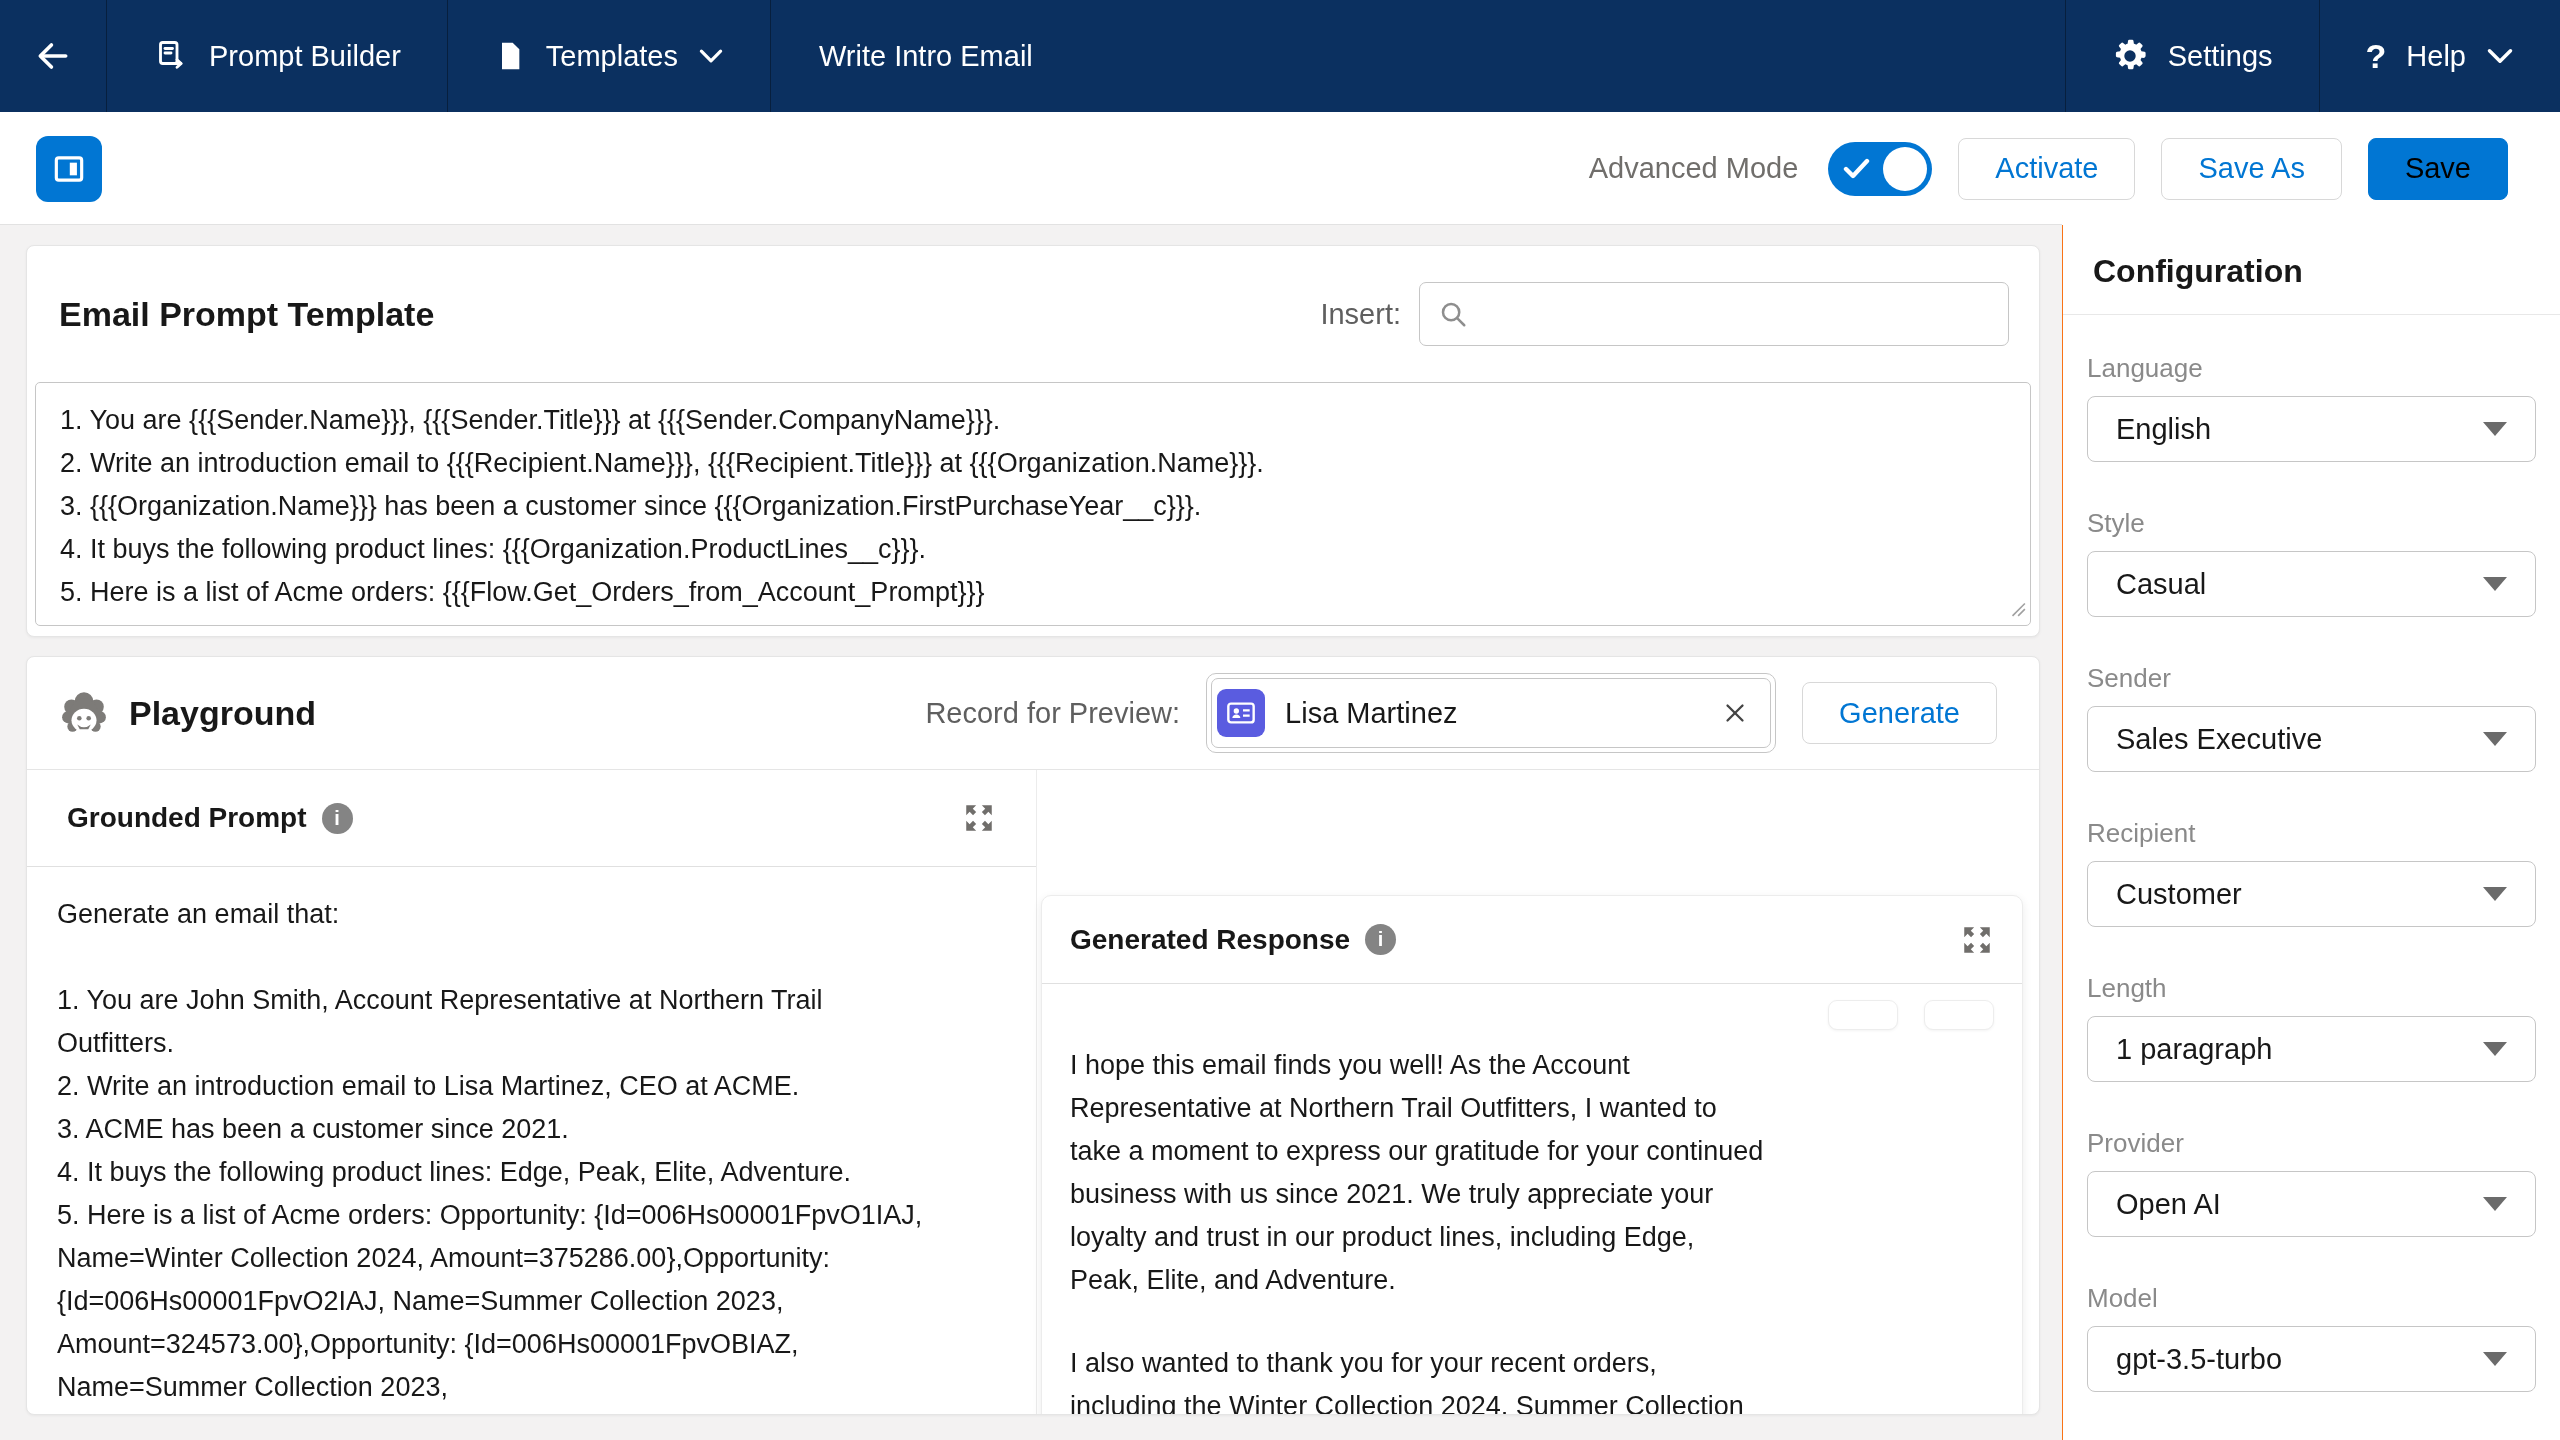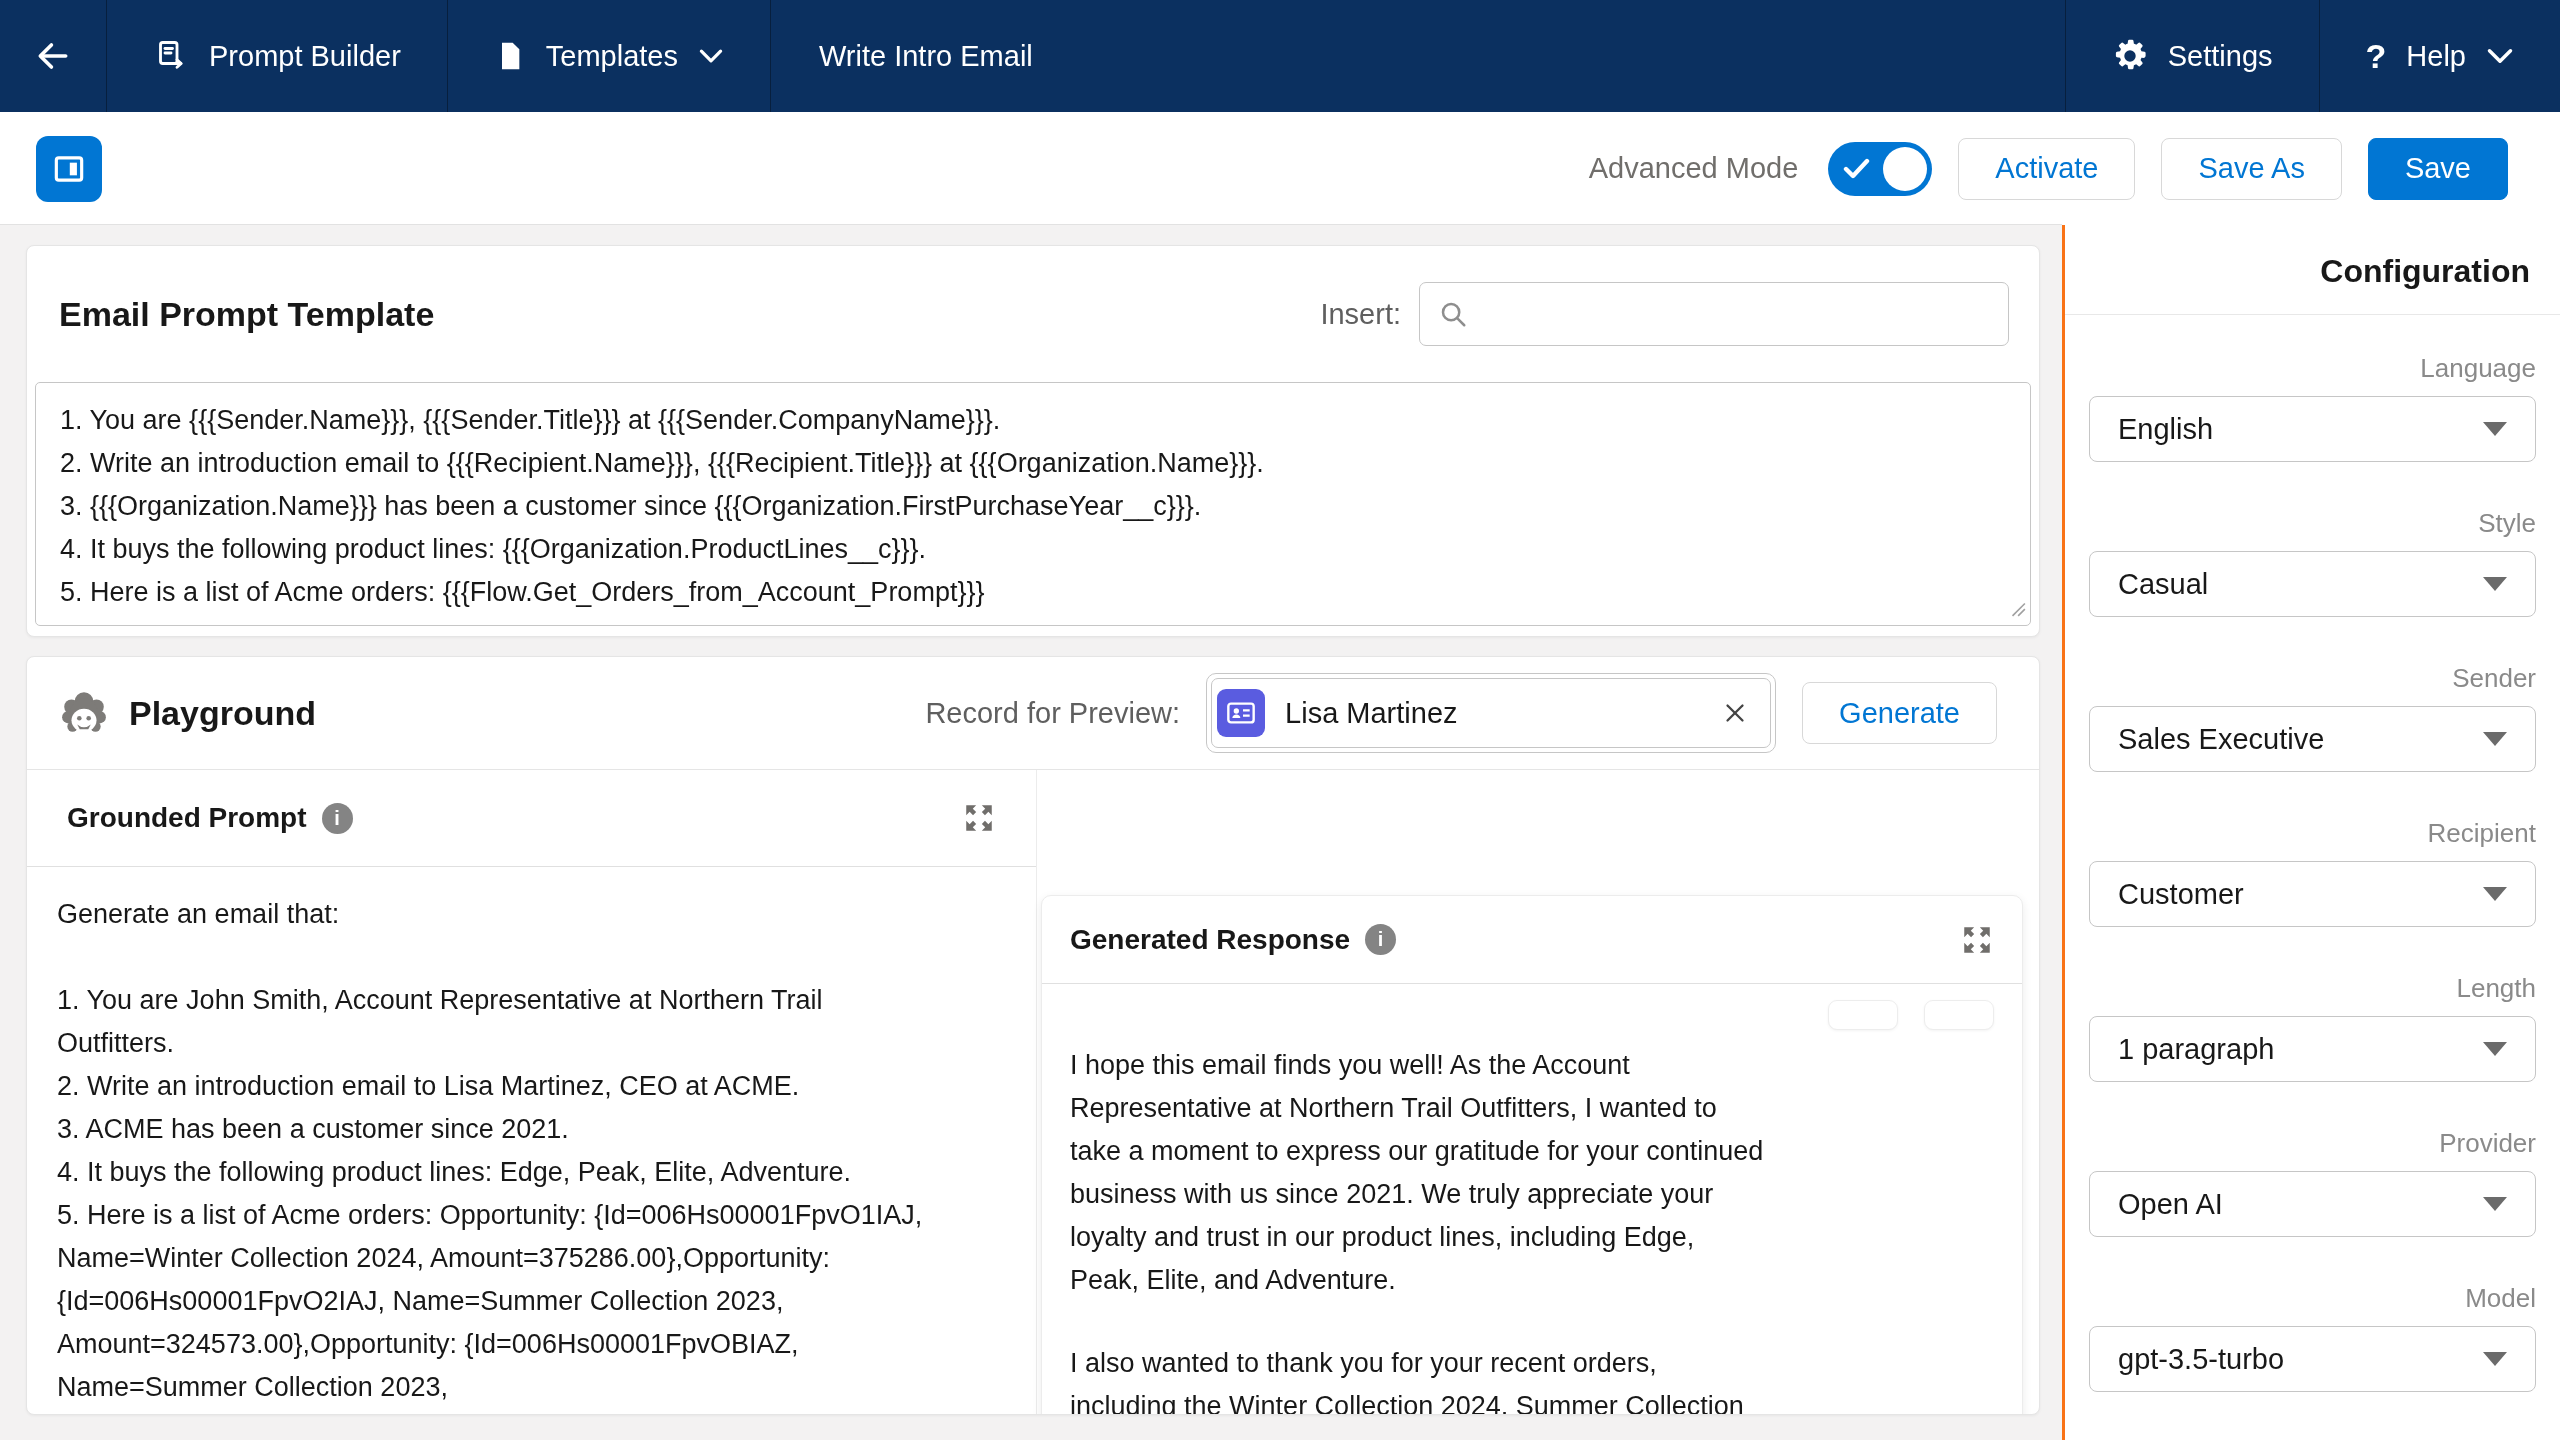--- a/index.html
+++ b/index.html
@@ -21,24 +21,24 @@
   
   .toolbar { position:absolute; top:112px; left:0; width:2560px; height:113px; background:#fff; display:flex; align-items:center; padding:0 52px 0 36px; }
   .toolbar-rule { position:absolute; top:224px; left:0; width:2062px; height:1px; background:#e2e2e2; }
   .panel-btn { width:66px; height:66px; background:#0176d3; border:none; border-radius:12px; display:flex; align-items:center; justify-content:center; cursor:pointer; }
   .tb-right { margin-left:auto; display:flex; align-items:center; gap:26px; }
   .adv-label { color:#706e6b; font-size:29px; margin-right:4px; }
   .toggle { width:104px; height:54px; background:#0176d3; border-radius:27px; position:relative; display:flex; align-items:center; cursor:pointer; }
   .toggle .knob { position:absolute; right:5px; top:5px; width:44px; height:44px; border-radius:50%; background:#fff; }
   .toggle svg { margin-left:15px; }
   .btn { height:62px; padding:0 36px; font-size:29px; border-radius:8px; border:1px solid #d8d8d8; background:#fff; color:#0176d3; font-family:inherit; cursor:pointer; }
-  .btn.primary { background:#0176d3; color:#ffffff; border-color:#0176d3; }
-
-  
-  .sidebar { position:absolute; top:225px; left:2062px; width:498px; height:1215px; background:#fff; border-left:3px solid #f97316;text-align:right; }
+  .btn.primary { background:#0176d3; color:#000000; border-color:#0176d3; }
+
+  
+  .sidebar { position:absolute; top:225px; left:2062px; width:498px; height:1215px; background:#fff; border-left:1px solid #f97316; }
   .sidebar-head { padding:28px 30px 24px; font-size:32px; font-weight:bold; border-bottom:1px solid #e8e8e8; }
   .sidebar-fields { padding:38px 24px; display:flex; flex-direction:column; gap:46px; }
   .field-label { color:#8a8a8a; font-size:26px; margin-bottom:12px; }
   .select { height:66px; border:1px solid #c6c6c6; border-radius:8px; background:#fff; display:flex; align-items:center; justify-content:space-between; padding:0 28px; font-size:29px; cursor:pointer; }
   .caret { width:0; height:0; border-left:12px solid transparent; border-right:12px solid transparent; border-top:14px solid #6b6b6b; }
 
   
   .card { background:#fff; border:1px solid #e5e5e5; border-radius:8px; box-shadow:0 1px 3px rgba(0,0,0,.05); }
   .card-template { position:absolute; left:26px; top:245px; width:2014px; height:392px; }
   .ct-head { display:flex; align-items:center; padding:0 30px 0 32px; height:136px; }

